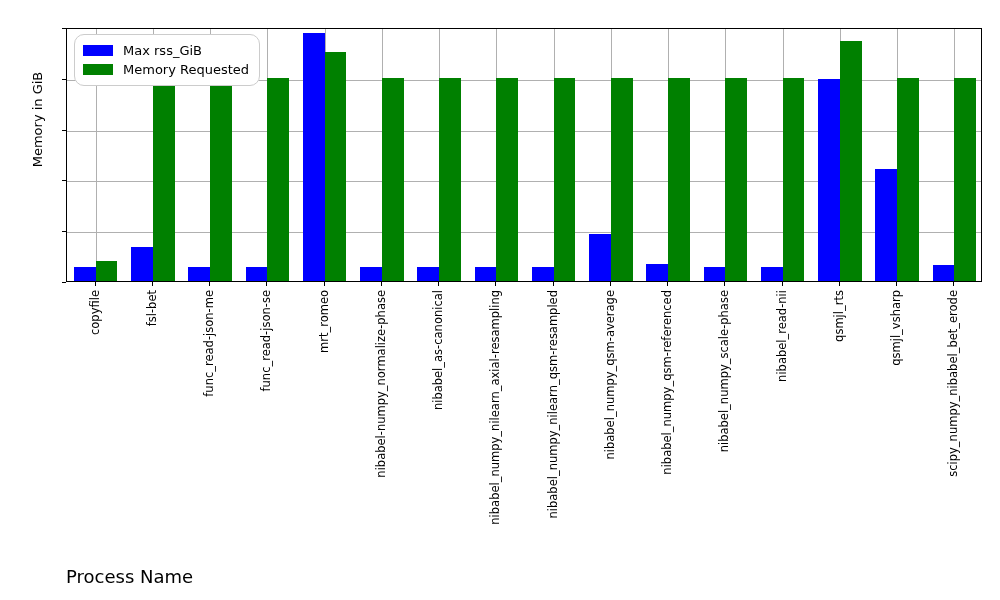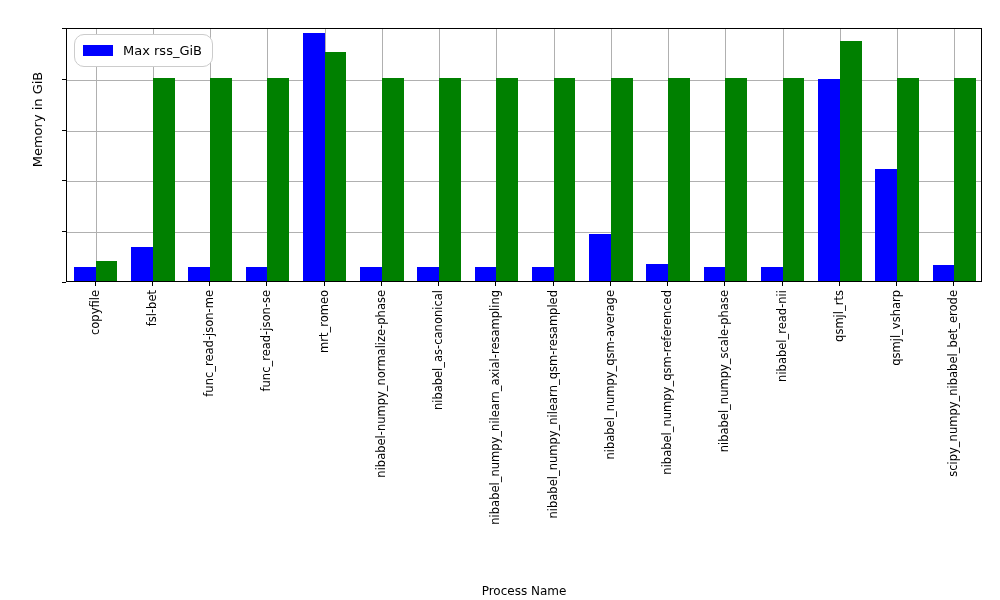--- a/index.html
+++ b/index.html
@@ -45,24 +45,23 @@
     font-size: 13px;
     transform: rotate(-90deg);
     transform-origin: center center;
     white-space: nowrap;
   }
 
   
   #xlabel {
     position: absolute;
     left: 66px;
-    top: 584px;
+    top: 566px;
     width: 916px;
-    text-align: center;
-    font-size: 12px;
+    font-size: 18px;
     white-space: nowrap;
   }
 
   
   #plot {
     position: absolute;
     left: 66px;
     top: 28px;
     width: 916px;
     height: 254px;
@@ -300,15 +299,19 @@
       <div class="xtick-label" style="left: 953.375px;">
         <span>scipy_numpy_nibabel_bet_erode</span>
       </div>
     </div>
 
   <div id="legend">
       <div class="legend-row">
         <span class="legend-swatch" style="background: rgb(0, 0, 255);"></span>
         <span class="legend-text">Max rss_GiB</span>
       </div>
+      <div class="legend-row">
+        <span class="legend-swatch" style="background: rgb(0, 128, 0);"></span>
+        <span class="legend-text">Memory Requested</span>
+      </div>
     </div>
 
 </div>
 
 </body></html>

